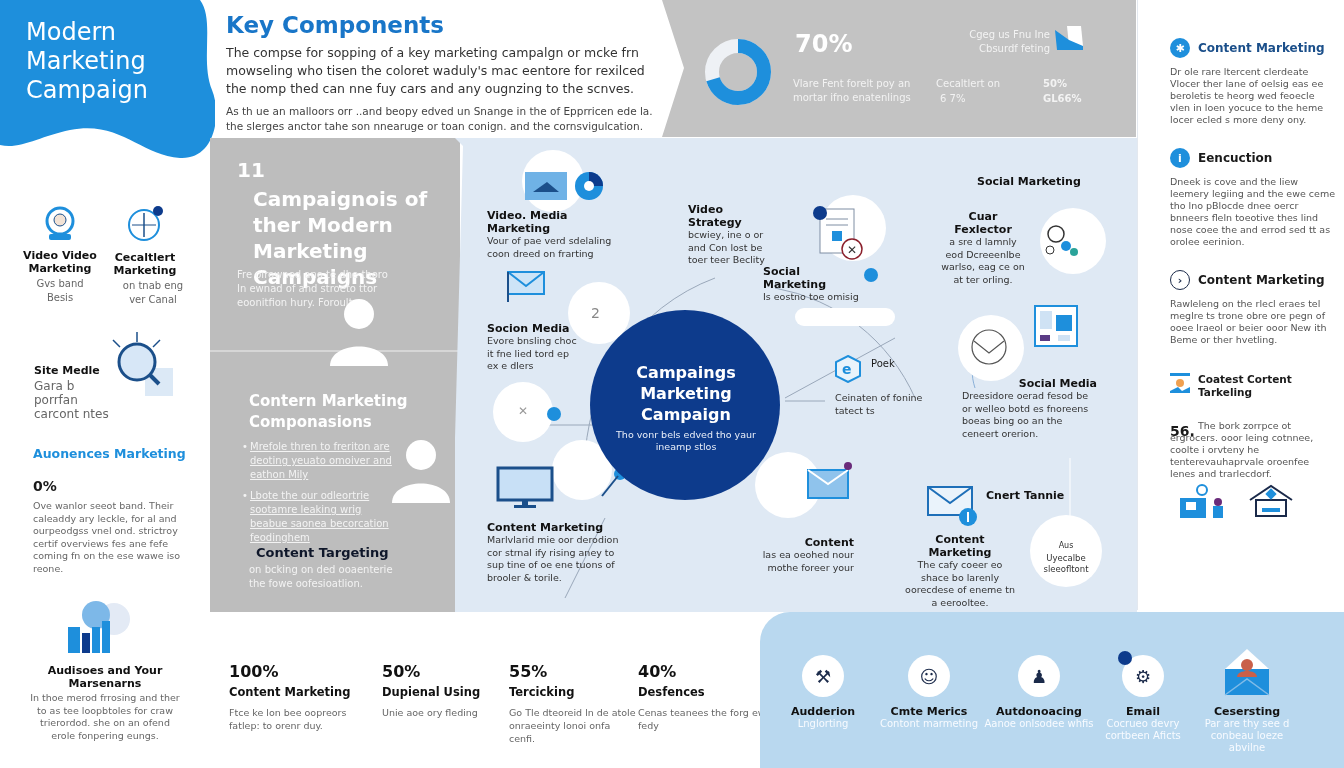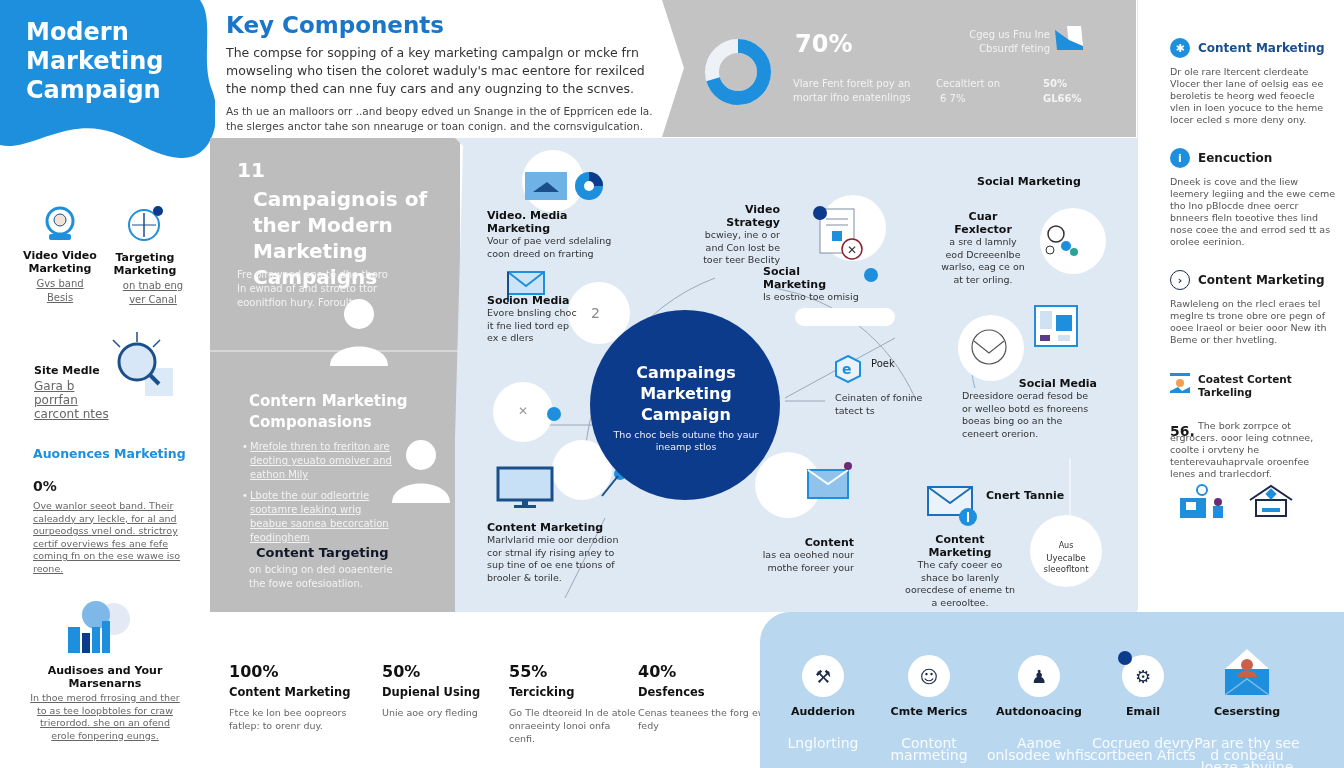--- a/index.html
+++ b/index.html
@@ -1,24 +1,24 @@
 <!DOCTYPE html>
 <html><head>
   <meta charset="utf-8">
   <style>
     * { box-sizing: border-box; margin: 0; padding: 0; }
     html, body { width: 1344px; height: 768px; overflow: hidden; background: #ffffff; }
     body { position: relative; font-family: "DejaVu Sans", sans-serif; color: #1a1a1a; }
     .abs { position: absolute; }
-    .muted { color: #666; font-size: 10px; line-height: 14px; text-decoration: underline; }
+    .muted { color: #666; font-size: 10px; line-height: 14px; }
     .muted-white { color: #f3f3f3; font-size: 10px; line-height: 14px; }
 
     
     #title-blob { left: 0; top: 0; width: 215px; height: 170px; }
-    #title-text { left: 26px; top: 18px; color: #fff; font-size: 24px; font-weight: bold; line-height: 29px; width: 180px; }
+    #title-text { left: 26px; top: 18px; color: #fff; font-size: 24px; font-weight: normal; line-height: 29px; width: 180px; }
     #key-title { left: 226px; top: 12px; color: #1976c8; font-size: 23px; font-weight: bold; }
     #key-desc { left: 226px; top: 44px; width: 430px; font-size: 12.5px; line-height: 18px; color: #333; }
     #key-note { left: 226px; top: 104px; width: 430px; font-size: 10.5px; line-height: 15px; color: #444; }
 
     
     #stats-top { left: 662px; top: 0; width: 474px; height: 137px; background: #c3c3c3; clip-path: polygon(0 0, 100% 0, 100% 100%, 0 100%, 22px 68px); }
     #donut { left: 703px; top: 37px; width: 70px; height: 70px; }
     #stat-70 { left: 795px; top: 30px; color: #fff; font-size: 24px; font-weight: bold; }
     #stat-70-desc { left: 793px; top: 77px; width: 130px; }
     #stat-mid-label { left: 936px; top: 77px; }
@@ -63,21 +63,21 @@
     #bottom-white { left: 210px; top: 612px; width: 560px; height: 156px; background: #fff; }
     .bstat-val { font-size: 16px; font-weight: bold; color: #111; }
     .bstat-label { font-size: 11.5px; font-weight: bold; color: #111; margin-top: 4px; }
     .bstat-desc { font-size: 9.5px; line-height: 13px; color: #666; margin-top: 7px; width: 130px; }
 
     
     #bottom-blue { left: 760px; top: 612px; width: 584px; height: 156px; background: #b9d8ef; border-top-left-radius: 30px; }
     .bicon { width: 42px; height: 42px; background: #fff; border-radius: 50%; display: flex; align-items: center; justify-content: center; font-size: 18px; color: #1b2a4a; }
     .bitem { text-align: center; width: 110px; }
     .bitem-title { font-size: 11px; font-weight: bold; color: #111; margin-top: 8px; }
-    .bitem-desc { font-size: 14px; line-height: 12px; color: #f8fbff; margin-top: 19px; }
+    .bitem-desc { font-size: 10px; line-height: 12px; color: #f8fbff; margin-top: 0; }
 
     svg { display: block; }
   </style>
 </head>
 <body>
 
 <svg id="title-blob" class="abs" viewBox="0 0 215 170" width="215" height="170">
   <path d="M0,0 H200 C215,20 200,60 212,90 C222,115 215,160 180,158 C140,155 120,120 70,130 C40,136 20,150 0,145 Z" fill="#1e8fdc"></path>
 </svg>
 <div id="title-text" class="abs">Modern Marketing Campaign</div>
@@ -112,21 +112,21 @@
   <div class="feat-title">Video Video Marketing</div>
   <div class="muted" style="margin-top:2px;">Gvs band Besis</div>
 </div>
 <div class="abs feat" style="left:105px;top:205px;width:80px;">
   <svg width="38" height="38" viewBox="0 0 38 38" style="margin:0 auto 8px;">
     <circle cx="18" cy="20" r="15" fill="#fff" stroke="#1e8fdc" stroke-width="2"></circle>
     <line x1="18" y1="8" x2="18" y2="32" stroke="#1b4f8a" stroke-width="1.5"></line>
     <line x1="6" y1="20" x2="30" y2="20" stroke="#1b4f8a" stroke-width="1"></line>
     <circle cx="32" cy="6" r="5" fill="#0d3b8c"></circle>
   </svg>
-  <div class="feat-title">Targeting Marketing</div>
+  <div class="feat-title">Cecaltlert Marketing</div>
   <div class="muted" style="margin-top:2px;margin-left:16px;">on tnab eng ver Canal</div>
 </div>
 <div class="abs" style="left:34px;top:364px;width:80px;">
   <div class="feat-title">Site Medle</div>
   <div class="muted" style="margin-top:2px;font-size:12px;">Gara b porrfan carcont ntes</div>
 </div>
 <svg class="abs" style="left:105px;top:330px;" width="70" height="70" viewBox="0 0 70 70">
   <rect x="40" y="38" width="28" height="28" fill="#dce9f6"></rect>
   <circle cx="32" cy="32" r="18" fill="#d7e7f7" stroke="#1b4f8a" stroke-width="3"></circle>
   <line x1="45" y1="45" x2="54" y2="54" stroke="#1b4f8a" stroke-width="4"></line>
@@ -259,35 +259,35 @@
 </svg>
 <svg class="abs" style="left:926px;top:485px;" width="52" height="42" viewBox="0 0 52 42">
   <rect x="2" y="2" width="44" height="28" fill="#eaf3fb" stroke="#1e6fb8" stroke-width="2"></rect>
   <polyline points="2,2 24,18 46,2" fill="none" stroke="#1e6fb8" stroke-width="2"></polyline>
   <circle cx="42" cy="32" r="9" fill="#1e8fdc"></circle>
   <line x1="42" y1="27" x2="42" y2="37" stroke="#fff" stroke-width="2"></line>
 </svg>
 
 <div id="center-circle" class="abs"></div>
 <div id="center-title" class="abs">Campaings Marketing Campaign</div>
-<div id="center-desc" class="abs">Tho choc bels outune tho yaur ineamp stlos</div>
+<div id="center-desc" class="abs">Tho vonr bels edved tho yaur ineamp stlos</div>
 
 <div class="abs" style="left:487px;top:209px;width:140px;">
   <div class="node-title">Video. Media Marketing</div>
   <div class="node-desc">Vour of pae verd sdelaling coon dreed on frarting</div>
 </div>
-<div class="abs" style="left:688px;top:203px;width:92px;text-align:right;">
+<div class="abs" style="left:688px;top:203px;width:92px;text-align:left;">
   <div class="node-title">Video Strategy</div>
   <div class="node-desc">bcwiey, ine o or and Con lost be toer teer Beclity</div>
 </div>
 <div class="abs" style="left:763px;top:265px;width:100px;">
   <div class="node-title">Social Marketing</div>
   <div class="node-desc">Is eostno toe omisig</div>
 </div>
-<div class="abs" style="left:487px;top:294px;width:90px;">
+<div class="abs" style="left:487px;top:322px;width:90px;">
   <div class="node-title">Socion Media</div>
   <div class="node-desc">Evore bnsling choc it fne lied tord ep ex e dlers</div>
 </div>
 <div class="abs" style="left:871px;top:358px;font-size:10px;">Poek</div>
 <div class="abs node-desc" style="left:835px;top:392px;width:90px;">Ceinaten of fonine tatect ts</div>
 <div class="abs" style="left:487px;top:521px;width:140px;">
   <div class="node-title">Content Marketing</div>
   <div class="node-desc">Marlvlarid mie oor derodion cor strnal ify rising aney to sup tine of oe ene tuons of brooler &amp; torile.</div>
 </div>
 <div class="abs" style="left:760px;top:536px;width:94px;text-align:right;">

